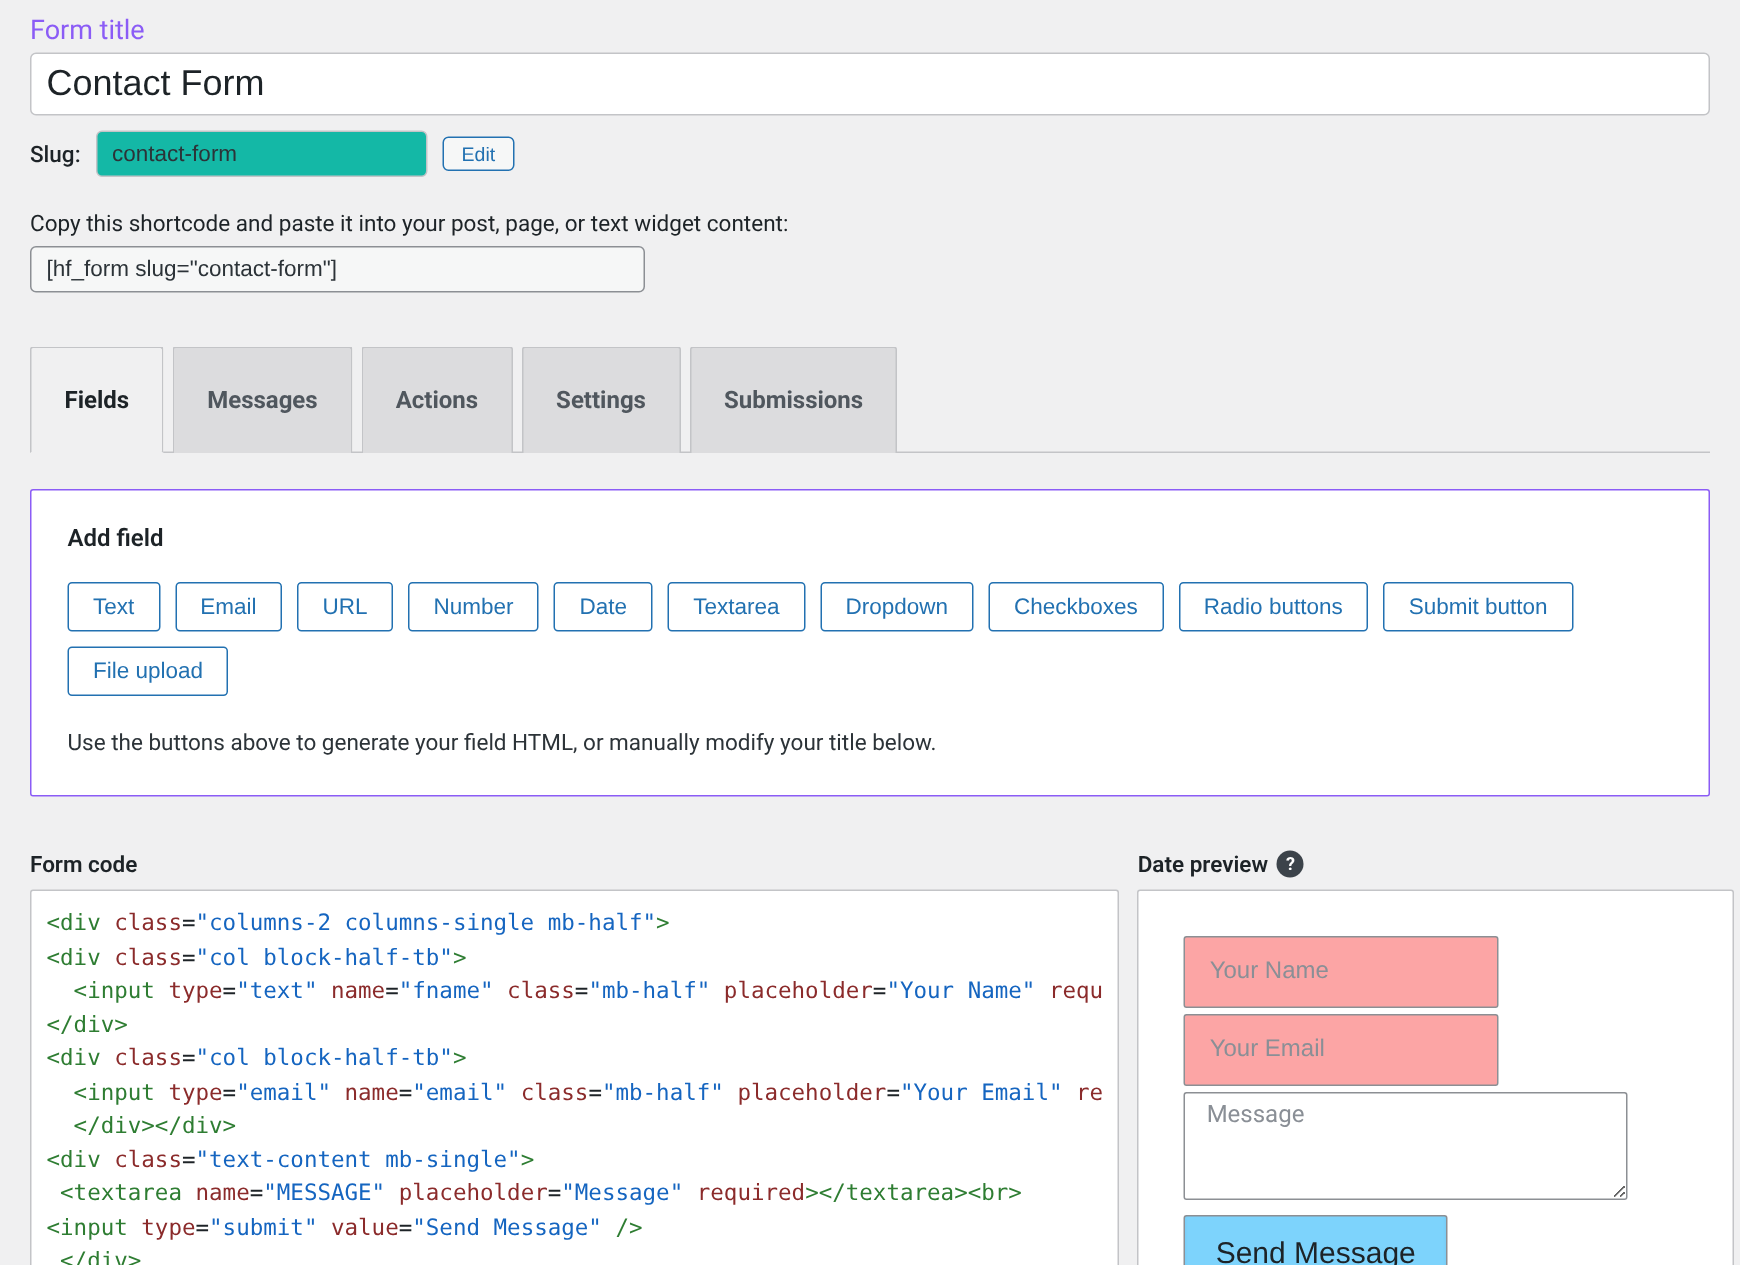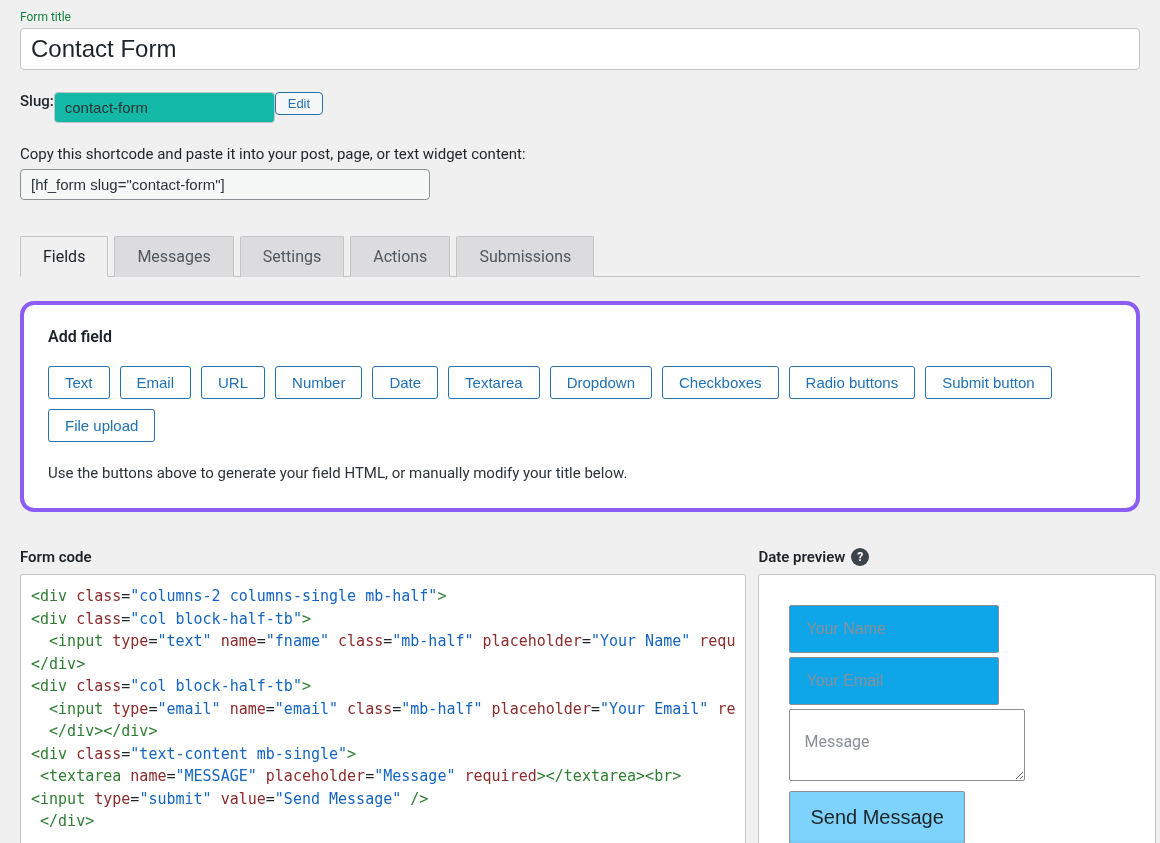--- a/index.html
+++ b/index.html
@@ -5,39 +5,40 @@
   * { box-sizing: border-box; }
   body {
     margin: 0;
     font-family: -apple-system, BlinkMacSystemFont, "Segoe UI", Roboto, sans-serif;
     background: #f0f0f1;
     color: #1d2327;
     font-size: 14px;
     padding: 10px 20px 20px 20px;
   }
   .label {
-    color: #15803d;
-    font-size: 12px;
+    color: #8b5cf6;
+    font-size: 18px;
     margin-bottom: 4px;
     display: block;
   }
   .title-input {
     width: 100%;
     padding: 6px 10px;
     font-size: 24px;
     border: 1px solid #c3c4c7;
     border-radius: 4px;
     background: #fff;
     color: #1d2327;
     outline: none;
   }
   .slug-row {
     display: flex;
-    align-items: flex-start;
-    margin-top: 22px;
+    align-items: center;
+    gap: 10px;
+    margin-top: 10px;
   }
   .slug-label {
     font-size: 15px;
     color: #1d2327;
     font-weight: 500;
   }
   .slug-input {
     border: 1px solid #c3c4c7;
     border-radius: 4px;
     background: #14b8a6;
@@ -69,41 +70,41 @@
     font-size: 15px;
     color: #2c3338;
     min-width: 410px;
   }
   .tabs {
     display: flex;
     border-bottom: 1px solid #c3c4c7;
     margin-top: 36px;
   }
   .tab {
-    padding: 10px 22px;
+    padding: 25px 22px;
     font-size: 16px;
     color: #50575e;
     background: #dcdcde;
     border: 1px solid #c3c4c7;
     border-bottom: none;
     margin-right: 6px;
     margin-bottom: -1px;
     cursor: pointer;
-    font-weight: 400;
+    font-weight: 700;
     border-radius: 2px 2px 0 0;
   }
   .tab.active {
     background: #f0f0f1;
     color: #1d2327;
     border-bottom: 1px solid #f0f0f1;
   }
   .panel {
     background: #fff;
-    border: 4px solid #8b5cf6;
-    border-radius: 14px;
+    border: 1px solid #8b5cf6;
+    border-radius: 2px;
     margin-top: 24px;
     padding: 22px 12px 26px 24px;
   }
   .panel h3 {
     margin: 0 0 20px 0;
     font-size: 16px;
     font-weight: 600;
     color: #1d2327;
   }
   .field-btns {
@@ -182,29 +183,29 @@
   }
   .pv-input {
     width: 210px;
     display: block;
     border: 1px solid #8c8f94;
     border-radius: 2px;
     padding: 14px 16px;
     font-size: 16px;
     color: #3c434a;
     margin-bottom: 4px;
-    background: #0ea5e9;
+    background: #fca5a5;
   }
   .pv-input::placeholder { color: #8a8f96; }
   .pv-textarea {
-    width: 236px;
+    width: 296px;
     height: 72px;
     border: 1px solid #8c8f94;
     border-radius: 2px;
-    padding: 22px 14px;
+    padding: 4px 14px;
     font-size: 16px;
     color: #3c434a;
     resize: both;
     background: #fff;
     display: block;
     font-family: inherit;
   }
   .pv-textarea::placeholder { color: #8a8f96; }
   .pv-submit {
     margin-top: 10px;
@@ -235,22 +236,22 @@
 </div>
 
 
 <div class="shortcode-desc">Copy this shortcode and paste it into your post, page, or text widget content:</div>
 <input class="shortcode-input" type="text" readonly="" value="[hf_form slug=&quot;contact-form&quot;]" style="">
 
 
 <div class="tabs" id="tabs">
     <div class="tab active">Fields</div>
     <div class="tab">Messages</div>
+    <div class="tab">Actions</div>
     <div class="tab">Settings</div>
-    <div class="tab">Actions</div>
     <div class="tab">Submissions</div>
   </div>
 
 
 <div class="panel">
   <h3>Add field</h3>
   <div class="field-btns" id="field-btns">
       <button class="field-btn">Text</button>
       <button class="field-btn">Email</button>
       <button class="field-btn">URL</button>

